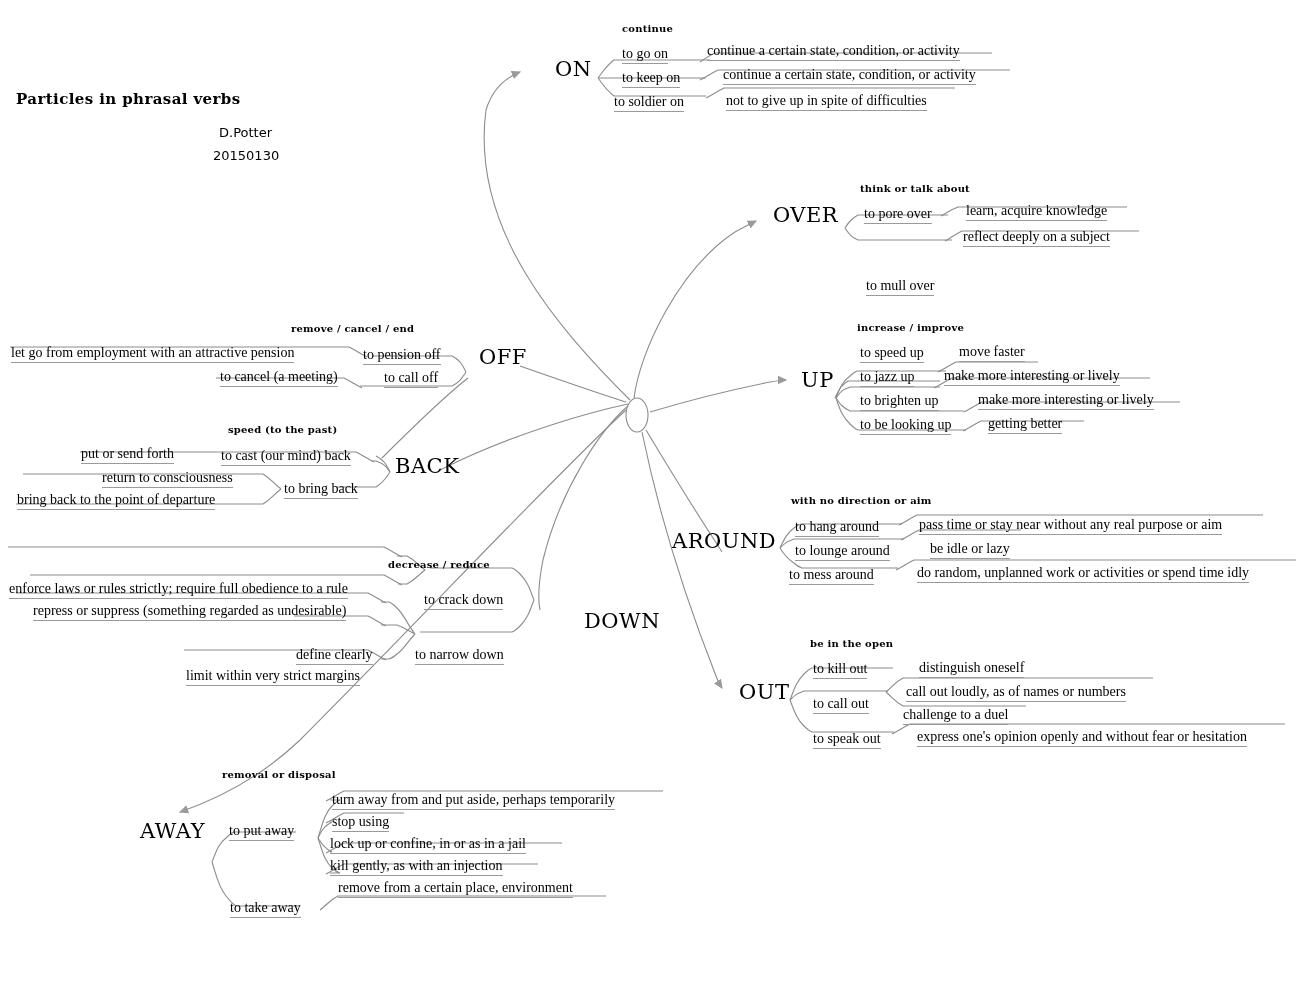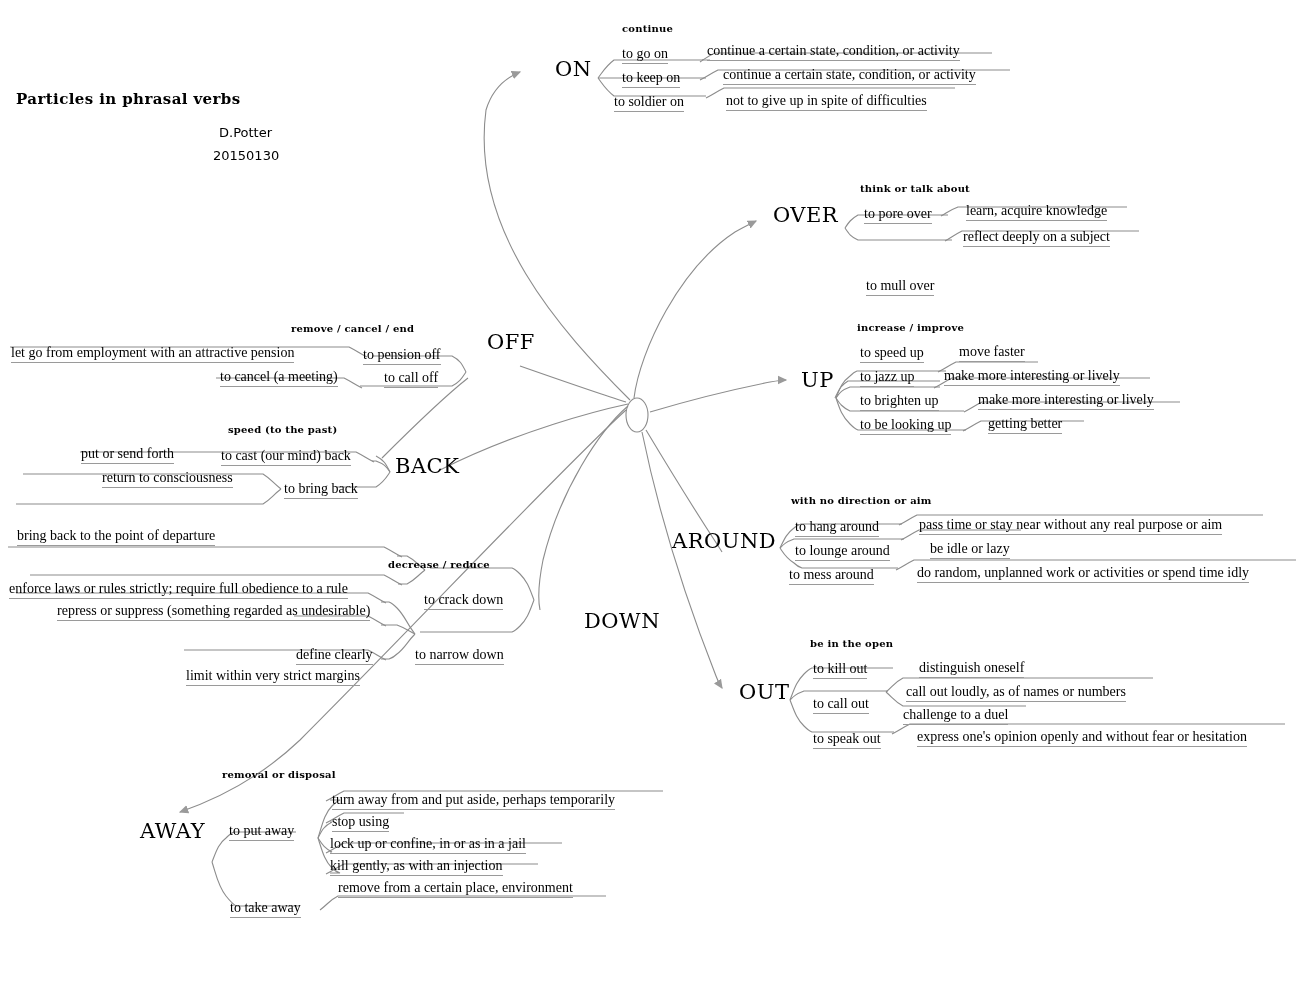--- a/index.html
+++ b/index.html
@@ -214,45 +214,45 @@
   <div class="node verb uline" style="left:813px;top:662px;">to kill out</div>
   <div class="node def uline" style="left:919px;top:661px;">distinguish oneself</div>
 
   <div class="node verb uline" style="left:813px;top:697px;">to call out</div>
   <div class="node def uline" style="left:906px;top:685px;">call out loudly, as of names or numbers</div>
   <div class="node def uline" style="left:903px;top:708px;">challenge to a duel</div>
 
   <div class="node verb uline" style="left:813px;top:732px;">to speak out</div>
   <div class="node def uline" style="left:917px;top:730px;">express one's opinion openly and without fear or hesitation</div>
 
-  <div class="node particle" style="left:479px;top:332px;margin-left:8px;">OFF</div>
+  <div class="node particle" style="left:479px;top:347px;">OFF</div>
   <div class="node category" style="left:291px;top:324px;">remove / cancel / end</div>
 
   <div class="node verb uline" style="left:363px;top:348px;">to pension off</div>
   <div class="node def uline" style="left:11px;top:346px;">let go from employment with an attractive pension</div>
 
   <div class="node verb uline" style="left:384px;top:371px;">to call off</div>
   <div class="node def uline" style="left:220px;top:370px;">to cancel (a meeting)</div>
 
   <div class="node particle" style="left:395px;top:456px;">BACK</div>
   <div class="node category" style="left:228px;top:425px;">speed (to the past)</div>
 
   <div class="node verb uline" style="left:221px;top:449px;">to cast (our mind) back</div>
   <div class="node def uline" style="left:81px;top:447px;">put or send forth</div>
 
   <div class="node verb uline" style="left:284px;top:482px;">to bring back</div>
   <div class="node def uline" style="left:102px;top:471px;">return to consciousness</div>
-  <div class="node def uline" style="left:17px;top:493px;margin-top:36px;">bring back to the point of departure</div>
+  <div class="node def uline" style="left:17px;top:493px;">bring back to the point of departure</div>
 
   <div class="node particle" style="left:540px;top:611px;margin-left:44px;">DOWN</div>
   <div class="node category" style="left:388px;top:560px;">decrease / reduce</div>
 
   <div class="node verb uline" style="left:424px;top:593px;">to crack down</div>
   <div class="node def uline" style="left:9px;top:582px;">enforce laws or rules strictly; require full obedience to a rule</div>
-  <div class="node def uline" style="left:33px;top:604px;margin-left:24px;">repress or suppress (something regarded as undesirable)</div>
+  <div class="node def uline" style="left:33px;top:604px;">repress or suppress (something regarded as undesirable)</div>
 
   <div class="node verb uline" style="left:415px;top:648px;">to narrow down</div>
   <div class="node def uline" style="left:296px;top:648px;">define clearly</div>
   <div class="node def uline" style="left:186px;top:669px;">limit within very strict margins</div>
 
   <div class="node particle" style="left:140px;top:821px;">AWAY</div>
   <div class="node category" style="left:222px;top:770px;">removal or disposal</div>
 
   <div class="node verb uline" style="left:229px;top:824px;">to put away</div>
   <div class="node def uline" style="left:332px;top:793px;">turn away from and put aside, perhaps temporarily</div>

